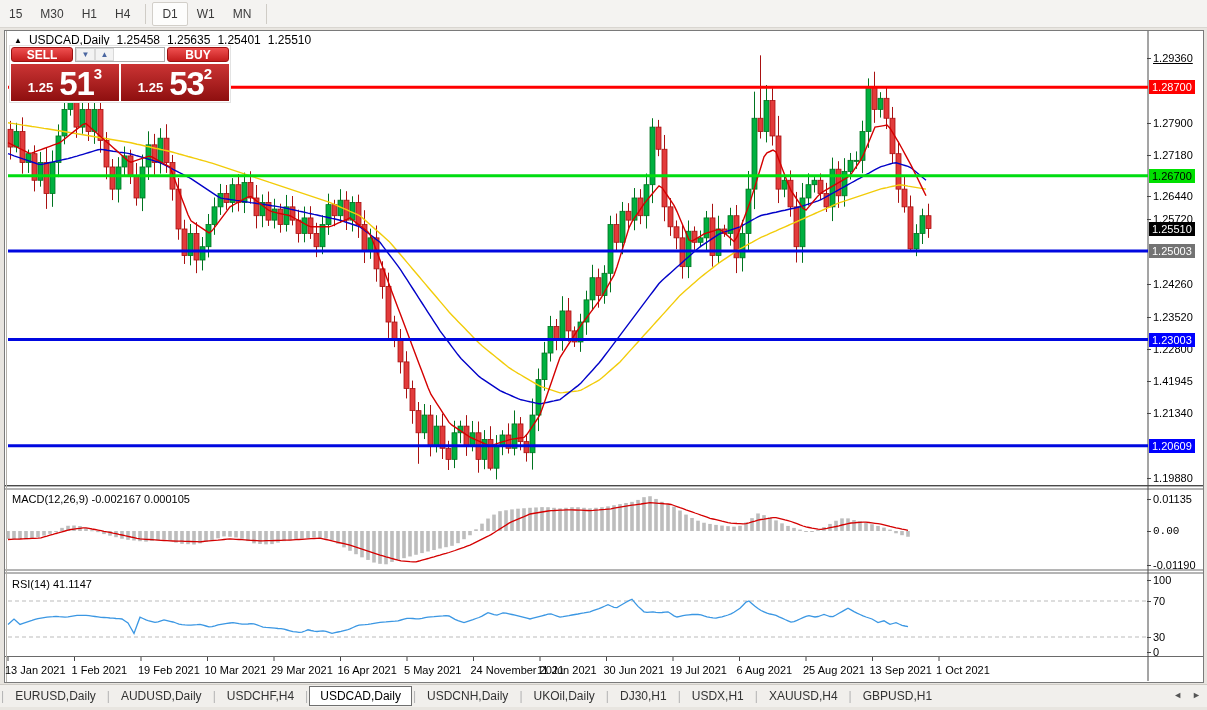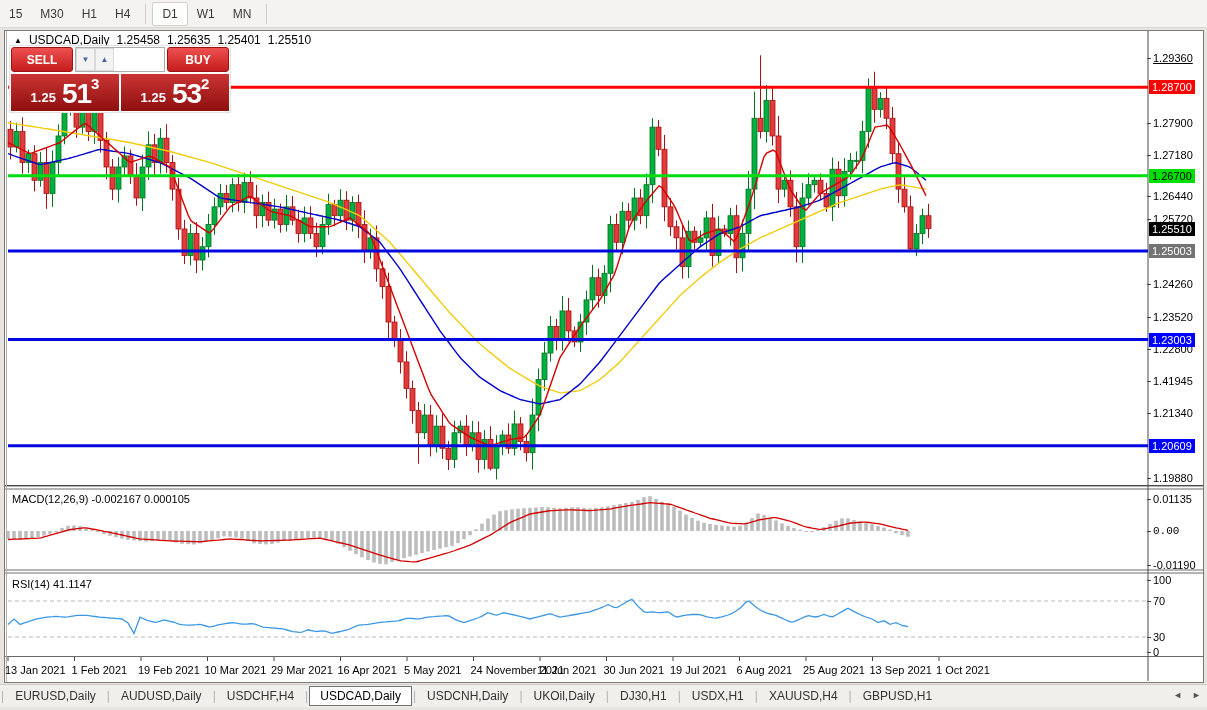--- a/index.html
+++ b/index.html
@@ -27,40 +27,40 @@
   .win-inner-edge { position:absolute; left:6px; top:31px; width:1px; height:651px; background:#b5b2ac; z-index:3; }
   #chart-svg { position:absolute; left:0; top:0; width:1207px; height:710px; z-index:1; }
   .chart-header {
     position:absolute; left:14px; top:33px; z-index:4;
     font-size:12px; color:#000; display:flex; gap:7px; align-items:center;
   }
   .chart-header .tri { font-size:8px; }
   
   .trade-panel { position:absolute; left:10px; top:46px; width:220px; z-index:5;
     background:#fff; padding:1px; box-shadow:0 0 0 1px #e3e3e3; }
-  .tp-row1 { display:flex; gap:2px; height:25px; }
+  .tp-row1 { display:flex; gap:2px; height:15px; }
   .btn-trade {
     flex:0 0 62px; border:1px solid #9c1212; border-radius:3px;
     background:linear-gradient(#ef5050,#c41d1d);
     color:#fff; font-size:12px; font-weight:bold;
     display:flex; align-items:center; justify-content:center; cursor:pointer;
   }
   .vol-box { flex:1; display:flex; border:1px solid #adadad; background:#fff; }
   .vol-btn { width:19px; display:flex; align-items:center; justify-content:center;
     font-size:8px; color:#4a66a0; background:#f3f3f3; border:1px solid #d9d9d9; cursor:pointer; }
   .vol-val { flex:1; border:0; text-align:right; padding-right:6px; font-size:13px;
     font-family:"Liberation Sans",sans-serif; color:#000; outline:none; }
   .tp-row2 { display:flex; gap:2px; margin-top:2px; height:37px; }
   .quote-box {
     flex:1; background:linear-gradient(#cb3434,#8e0f0f);
     color:#fff; display:flex; align-items:flex-end; justify-content:center;
     padding-bottom:2px; cursor:pointer;
   }
   .q-small { font-size:13px; font-weight:bold; margin-bottom:4px; }
-  .q-big { font-size:28px; font-weight:bold; line-height:30px; letter-spacing:-1px;margin-left:6px; }
+  .q-big { font-size:33px; font-weight:bold; line-height:30px; letter-spacing:-1px;margin-left:6px; }
   .q-sup { font-size:15px; font-weight:bold; align-self:flex-start; margin-top:1px; }
   
   .ptick { position:absolute; left:1153px; font-size:11px; color:#000; z-index:4; transform:translateY(-6px); }
   .ptick:before { content:""; position:absolute; left:-6px; top:6px; width:4px; border-top:1px solid #444; }
   .pbadge { position:absolute; left:1149px; font-size:11px; padding:0 3px; height:14px;
     line-height:14px; z-index:5; transform:translateY(-7px); }
   .ind-label { position:absolute; left:12px; font-size:11px; color:#000; z-index:4; }
   .date-label { position:absolute; font-size:11px; color:#000; z-index:4; white-space:nowrap; }
   
   .tab-bar {

